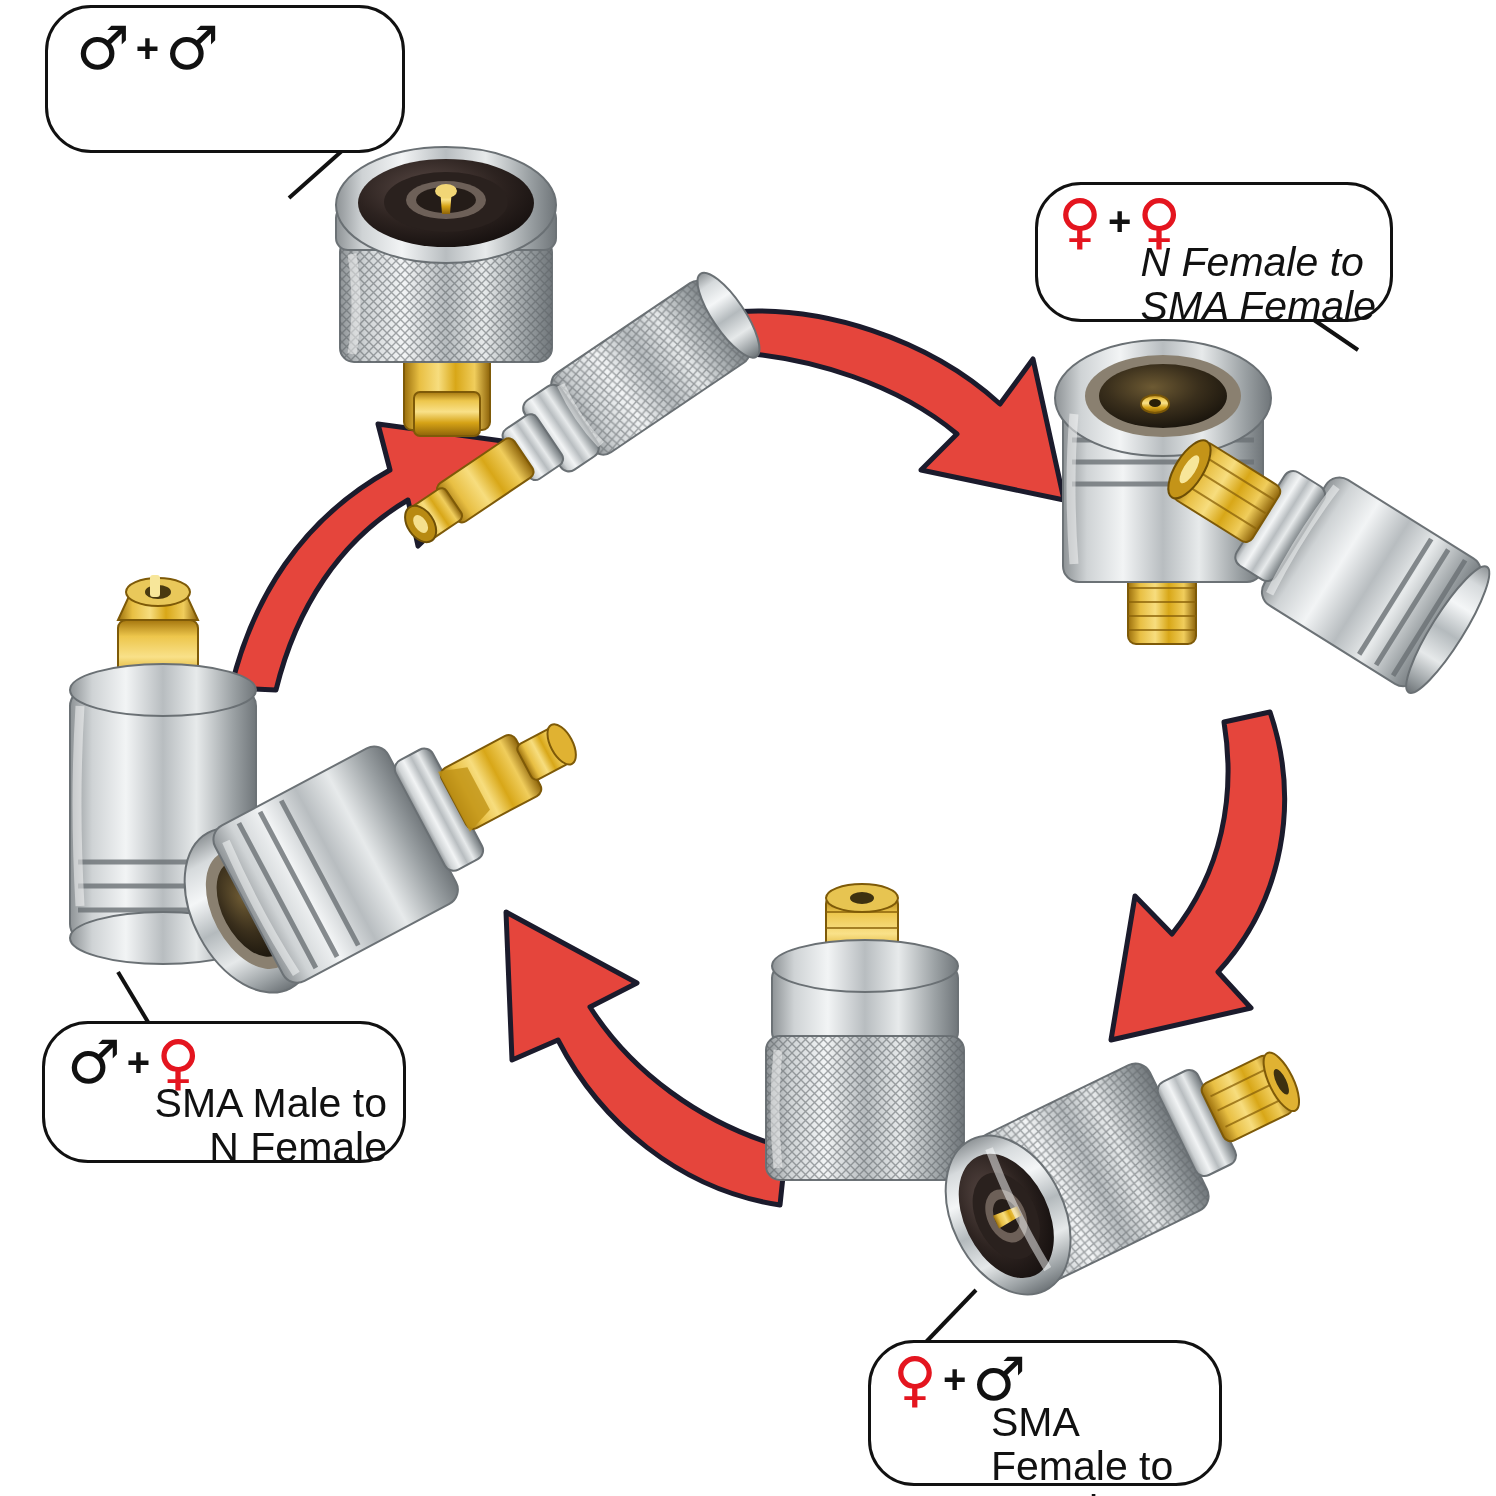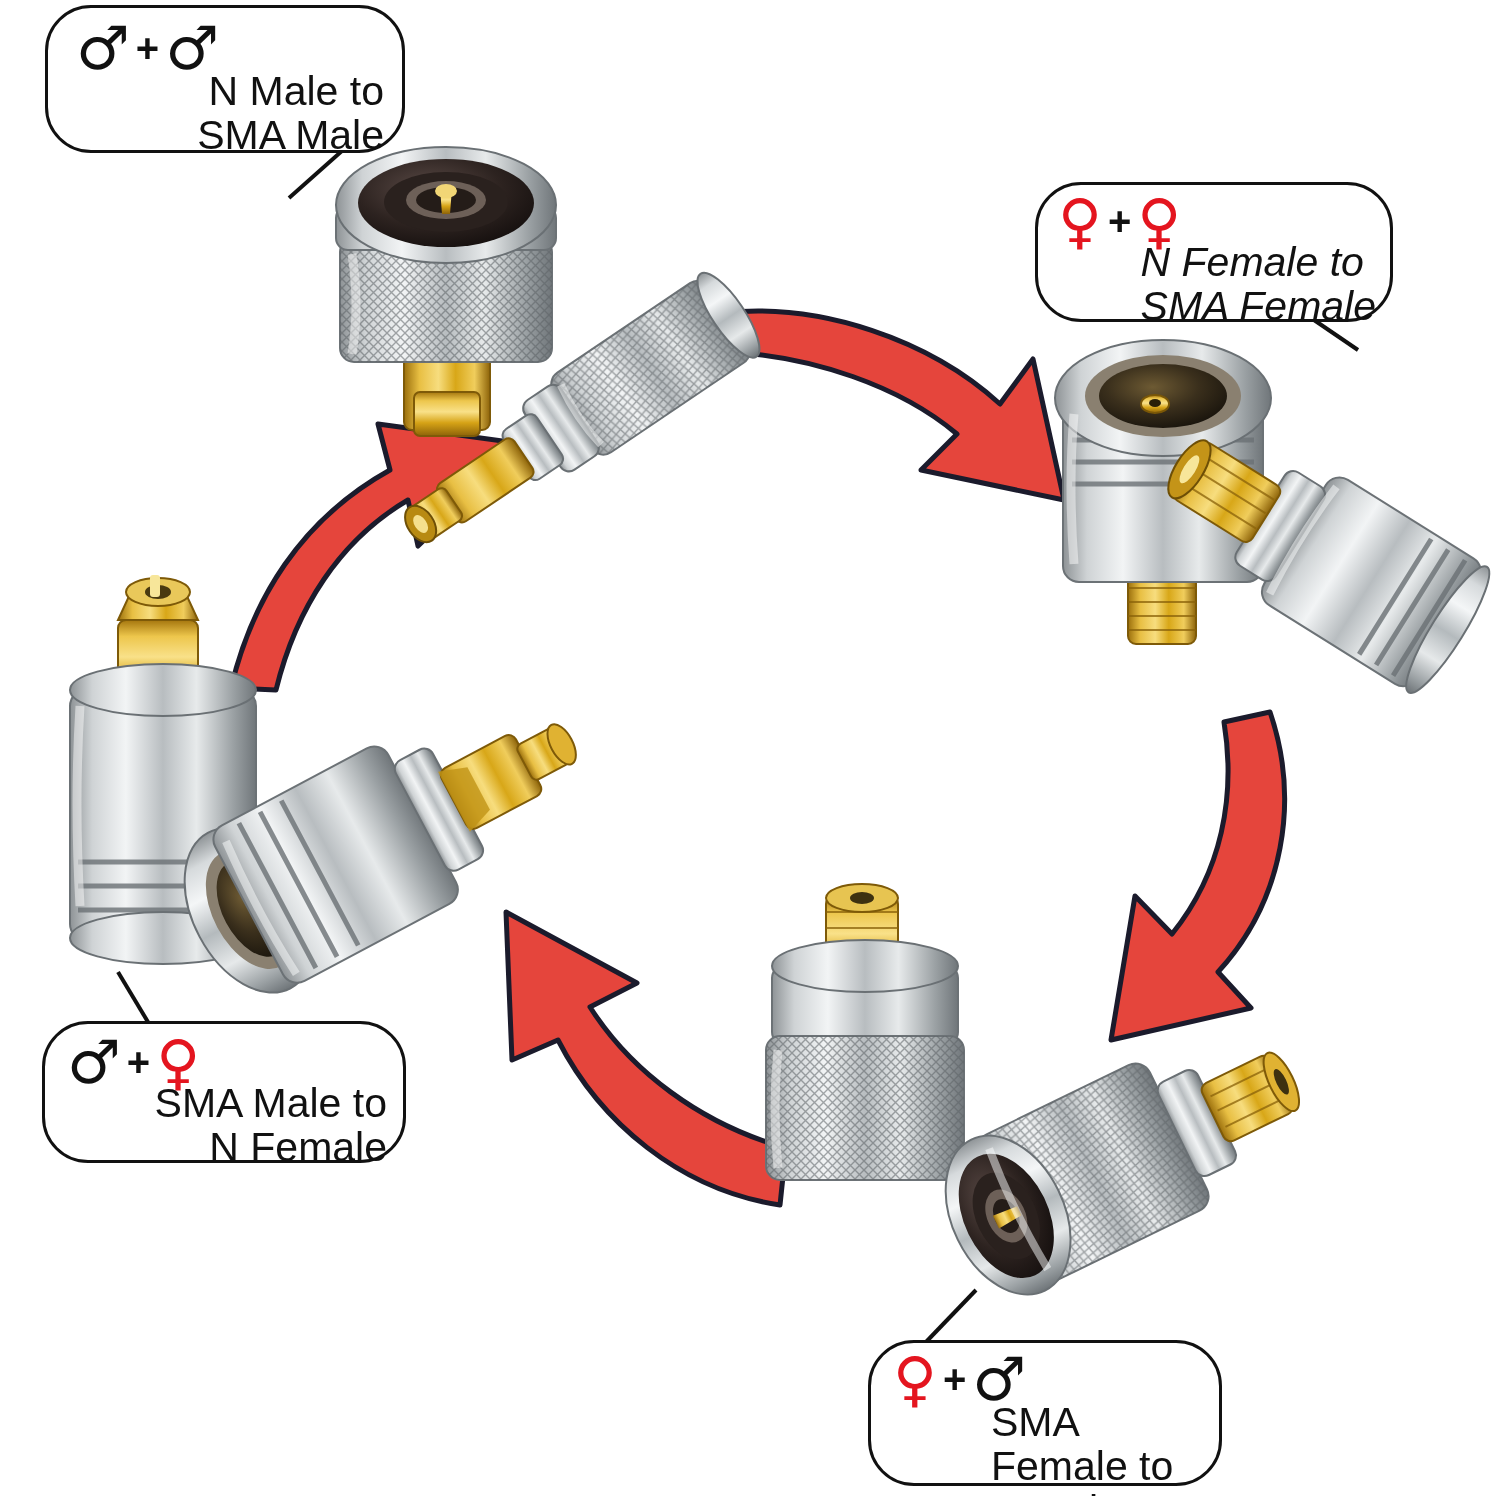--- a/index.html
+++ b/index.html
@@ -298,22 +298,20 @@
     </g>
   </svg>
 
 
   <div class="callout" id="co-nm-sm">
     <div class="symrow">
       <span class="sym male">♂</span>
       <span class="plus">+</span>
       <span class="sym male">♂</span>
     </div>
-    <div class="ctext">N Male to
-SMA Male</div>
   </div>
 
   <div class="callout" id="co-nf-sf">
     <div class="symrow">
       <span class="sym female">♀</span>
       <span class="plus">+</span>
       <span class="sym female">♀</span>
     </div>
     <div class="ctext">N Female to
 SMA Female</div>

